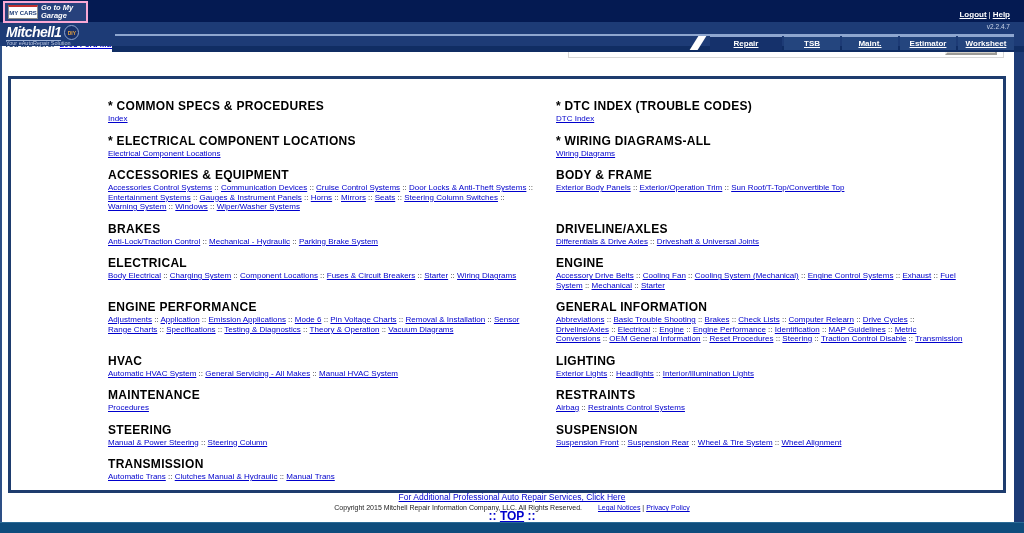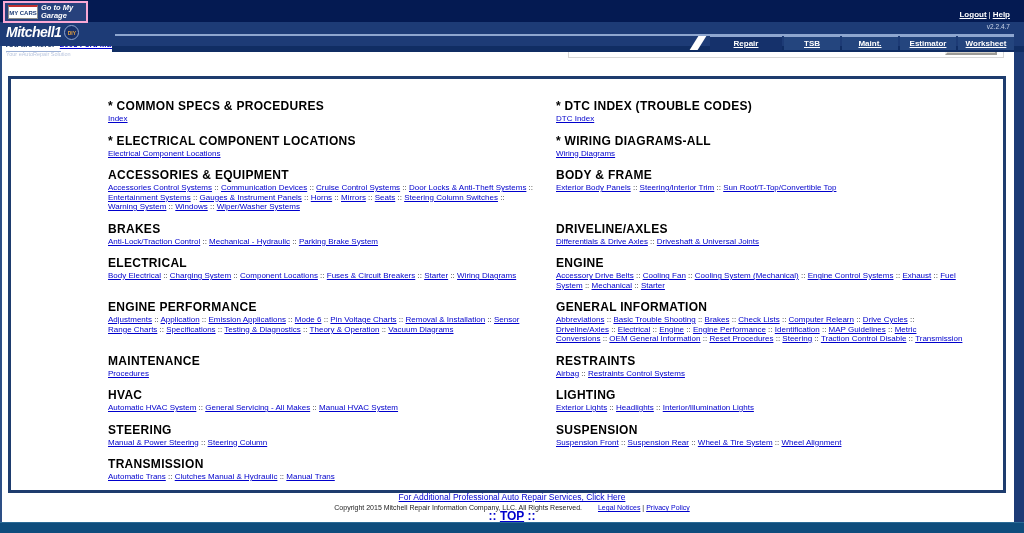--- a/index.html
+++ b/index.html
@@ -19,21 +19,21 @@
   .garage-label { color:#fff; font-size:7.5px; font-weight:bold; font-style:italic; line-height:8px; width:42px; }
   .top-links { position:absolute; top:3px; right:14px; text-align:right; }
   .top-links a { color:#fff; font-size:8px; font-weight:bold; text-decoration:underline; }
   .top-links .sep { color:#fff; font-size:8px; margin:0 2px; }
   .version { color:#cdd6ea; font-size:6.5px; margin-top:2px; }
 
   
   .band { position:absolute; top:22px; left:0; right:0; height:24px; background:#1d3b76; z-index:5; }
   .logo-wrap { position:absolute; left:6px; top:1px; }
   .logo-text { color:#fff; font-size:14px; font-weight:bold; font-style:italic; letter-spacing:-0.5px;
-               border-bottom:1px solid #9db1d6; display:inline-block; padding-bottom:11px; }
+               border-bottom:1px solid #9db1d6; display:inline-block; padding-bottom:0; }
   .logo-badge { display:inline-block; margin-left:3px; width:15px; height:15px; border-radius:50%;
                 background:#16306b; border:1px solid #8fa6cf; color:#e8a33d; font-size:5px; font-weight:bold;
                 text-align:center; line-height:14px; vertical-align:2px; }
   .tagline { color:#b9c5de; font-size:5.5px; margin-top:-1px; }
 
   .swoosh-line { position:absolute; top:34px; left:115px; right:10px; height:2px; background:#8ea6cf; z-index:5; }
   .under-strip { position:absolute; top:46px; left:112px; right:0; height:6px; background:#102d63; z-index:4; }
   .diagonal { position:absolute; top:36px; left:694px; width:8px; height:14px; background:#fff;
               transform:skewX(-32deg); z-index:6; }
 
@@ -159,21 +159,21 @@
             <div class="cat-links"><a href="#">Wiring Diagrams</a></div>
           </td>
         </tr>
         <tr>
           <td class="cat-cell c0">
             <div class="cat-title">ACCESSORIES &amp; EQUIPMENT</div>
             <div class="cat-links"><a href="#">Accessories Control Systems</a><span class="sep"> :: </span><a href="#">Communication Devices</a><span class="sep"> :: </span><a href="#">Cruise Control Systems</a><span class="sep"> :: </span><a href="#">Door Locks &amp; Anti-Theft Systems</a><span class="sep"> :: </span><a href="#">Entertainment Systems</a><span class="sep"> :: </span><a href="#">Gauges &amp; Instrument Panels</a><span class="sep"> :: </span><a href="#">Horns</a><span class="sep"> :: </span><a href="#">Mirrors</a><span class="sep"> :: </span><a href="#">Seats</a><span class="sep"> :: </span><a href="#">Steering Column Switches</a><span class="sep"> :: </span><a href="#">Warning System</a><span class="sep"> :: </span><a href="#">Windows</a><span class="sep"> :: </span><a href="#">Wiper/Washer Systems</a></div>
           </td>
           <td class="cat-cell c1">
             <div class="cat-title">BODY &amp; FRAME</div>
-            <div class="cat-links"><a href="#">Exterior Body Panels</a><span class="sep"> :: </span><a href="#">Steering/Interior Trim</a><span class="sep"> :: </span><a href="#">Sun Roof/T-Top/Convertible Top</a></div>
+            <div class="cat-links"><a href="#">Exterior Body Panels</a><span class="sep"> :: </span><a href="#">Exterior/Operation Trim</a><span class="sep"> :: </span><a href="#">Sun Roof/T-Top/Convertible Top</a></div>
           </td>
         </tr>
         <tr>
           <td class="cat-cell c0">
             <div class="cat-title">BRAKES</div>
             <div class="cat-links"><a href="#">Anti-Lock/Traction Control</a><span class="sep"> :: </span><a href="#">Mechanical - Hydraulic</a><span class="sep"> :: </span><a href="#">Parking Brake System</a></div>
           </td>
           <td class="cat-cell c1">
             <div class="cat-title">DRIVELINE/AXLES</div>
             <div class="cat-links"><a href="#">Differentials &amp; Drive Axles</a><span class="sep"> :: </span><a href="#">Driveshaft &amp; Universal Joints</a></div>
@@ -194,36 +194,36 @@
             <div class="cat-title">ENGINE PERFORMANCE</div>
             <div class="cat-links"><a href="#">Adjustments</a><span class="sep"> :: </span><a href="#">Application</a><span class="sep"> :: </span><a href="#">Emission Applications</a><span class="sep"> :: </span><a href="#">Mode 6</a><span class="sep"> :: </span><a href="#">Pin Voltage Charts</a><span class="sep"> :: </span><a href="#">Removal &amp; Installation</a><span class="sep"> :: </span><a href="#">Sensor Range Charts</a><span class="sep"> :: </span><a href="#">Specifications</a><span class="sep"> :: </span><a href="#">Testing &amp; Diagnostics</a><span class="sep"> :: </span><a href="#">Theory &amp; Operation</a><span class="sep"> :: </span><a href="#">Vacuum Diagrams</a></div>
           </td>
           <td class="cat-cell c1">
             <div class="cat-title">GENERAL INFORMATION</div>
             <div class="cat-links"><a href="#">Abbreviations</a><span class="sep"> :: </span><a href="#">Basic Trouble Shooting</a><span class="sep"> :: </span><a href="#">Brakes</a><span class="sep"> :: </span><a href="#">Check Lists</a><span class="sep"> :: </span><a href="#">Computer Relearn</a><span class="sep"> :: </span><a href="#">Drive Cycles</a><span class="sep"> :: </span><a href="#">Driveline/Axles</a><span class="sep"> :: </span><a href="#">Electrical</a><span class="sep"> :: </span><a href="#">Engine</a><span class="sep"> :: </span><a href="#">Engine Performance</a><span class="sep"> :: </span><a href="#">Identification</a><span class="sep"> :: </span><a href="#">MAP Guidelines</a><span class="sep"> :: </span><a href="#">Metric Conversions</a><span class="sep"> :: </span><a href="#">OEM General Information</a><span class="sep"> :: </span><a href="#">Reset Procedures</a><span class="sep"> :: </span><a href="#">Steering</a><span class="sep"> :: </span><a href="#">Traction Control Disable</a><span class="sep"> :: </span><a href="#">Transmission</a></div>
           </td>
         </tr>
         <tr>
           <td class="cat-cell c0">
+            <div class="cat-title">HVAC</div>
+            <div class="cat-links"><a href="#">Automatic HVAC System</a><span class="sep"> :: </span><a href="#">General Servicing - All Makes</a><span class="sep"> :: </span><a href="#">Manual HVAC System</a></div>
+          </td>
+          <td class="cat-cell c1">
+            <div class="cat-title">LIGHTING</div>
+            <div class="cat-links"><a href="#">Exterior Lights</a><span class="sep"> :: </span><a href="#">Headlights</a><span class="sep"> :: </span><a href="#">Interior/Illumination Lights</a></div>
+          </td>
+        </tr>
+        <tr>
+          <td class="cat-cell c0">
             <div class="cat-title">MAINTENANCE</div>
             <div class="cat-links"><a href="#">Procedures</a></div>
           </td>
           <td class="cat-cell c1">
             <div class="cat-title">RESTRAINTS</div>
             <div class="cat-links"><a href="#">Airbag</a><span class="sep"> :: </span><a href="#">Restraints Control Systems</a></div>
-          </td>
-        </tr>
-        <tr>
-          <td class="cat-cell c0">
-            <div class="cat-title">HVAC</div>
-            <div class="cat-links"><a href="#">Automatic HVAC System</a><span class="sep"> :: </span><a href="#">General Servicing - All Makes</a><span class="sep"> :: </span><a href="#">Manual HVAC System</a></div>
-          </td>
-          <td class="cat-cell c1">
-            <div class="cat-title">LIGHTING</div>
-            <div class="cat-links"><a href="#">Exterior Lights</a><span class="sep"> :: </span><a href="#">Headlights</a><span class="sep"> :: </span><a href="#">Interior/Illumination Lights</a></div>
           </td>
         </tr>
         <tr>
           <td class="cat-cell c0">
             <div class="cat-title">STEERING</div>
             <div class="cat-links"><a href="#">Manual &amp; Power Steering</a><span class="sep"> :: </span><a href="#">Steering Column</a></div>
           </td>
           <td class="cat-cell c1">
             <div class="cat-title">SUSPENSION</div>
             <div class="cat-links"><a href="#">Suspension Front</a><span class="sep"> :: </span><a href="#">Suspension Rear</a><span class="sep"> :: </span><a href="#">Wheel &amp; Tire System</a><span class="sep"> :: </span><a href="#">Wheel Alignment</a></div>

